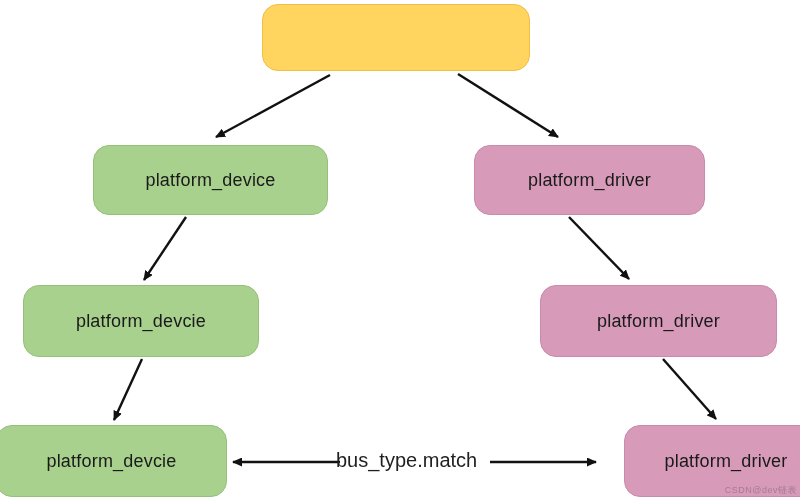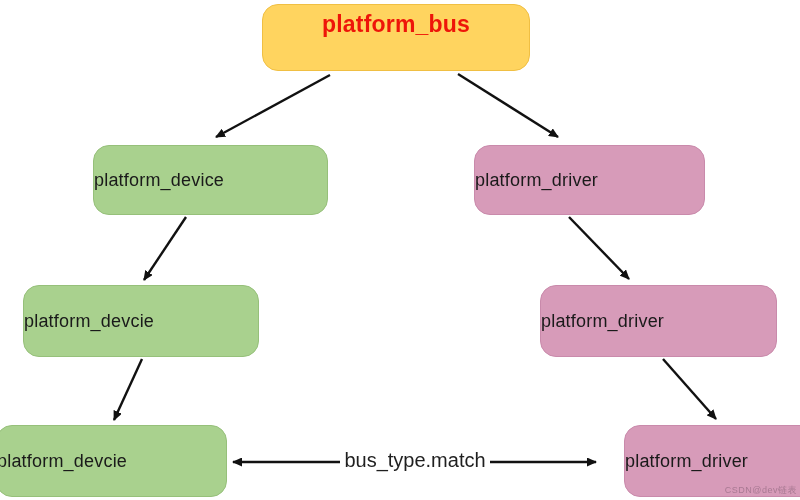--- a/index.html
+++ b/index.html
@@ -11,21 +11,21 @@
   }
   .stage {
     position: relative;
     width: 800px; height: 500px;
   }
   .node {
     position: absolute;
     border-radius: 16px;
     display: flex;
     align-items: center;
-    justify-content: flex-start;
+    justify-content: center;
     font-size: 18px;
     color: #1a1a1a;
     letter-spacing: 0.2px;
     box-sizing: border-box;
   }
   .node-device {
     background: #a9d18e;
     border: 1px solid #96c07a;
   }
   .node-driver {
@@ -58,21 +58,20 @@
     position: absolute;
     left: 0; top: 0;
     width: 800px; height: 500px;
     pointer-events: none;
   }
   .match-label {
     position: absolute;
     left: 336px;
     top: 449px;
     width: 158px;
-    text-align: center;
     font-size: 20px;
     color: #1f1f1f;
     background: transparent;
   }
   .watermark {
     position: absolute;
     right: 3px;
     bottom: 3px;
     font-size: 9px;
     color: rgba(110, 80, 100, 0.45);
@@ -94,21 +93,20 @@
     <line x1="458" y1="74" x2="558" y2="137" stroke="#111111" stroke-width="2.4" marker-end="url(#ah)"></line>
     <line x1="186" y1="217" x2="144" y2="280" stroke="#111111" stroke-width="2.4" marker-end="url(#ah)"></line>
     <line x1="142" y1="359" x2="114" y2="420" stroke="#111111" stroke-width="2.4" marker-end="url(#ah)"></line>
     <line x1="569" y1="217" x2="629" y2="279" stroke="#111111" stroke-width="2.4" marker-end="url(#ah)"></line>
     <line x1="663" y1="359" x2="716" y2="419" stroke="#111111" stroke-width="2.4" marker-end="url(#ah)"></line>
     <line x1="340" y1="462" x2="233" y2="462" stroke="#111111" stroke-width="2.4" marker-end="url(#ah)"></line>
     <line x1="490" y1="462" x2="596" y2="462" stroke="#111111" stroke-width="2.4" marker-end="url(#ah)"></line>
   </svg>
 
   <div class="node node-bus" style="left:262px; top:4px; width:268px; height:67px;">
-    <div class="bus-title">platform_bus</div>
   </div>
 
   <div class="node node-device" style="left:93px; top:145px; width:235px; height:70px;">
     <span>platform_device</span>
   </div>
   <div class="node node-device" style="left:23px; top:285px; width:236px; height:72px;">
     <span>platform_devcie</span>
   </div>
   <div class="node node-device" style="left:-4px; top:425px; width:231px; height:72px;">
     <span>platform_devcie</span>

